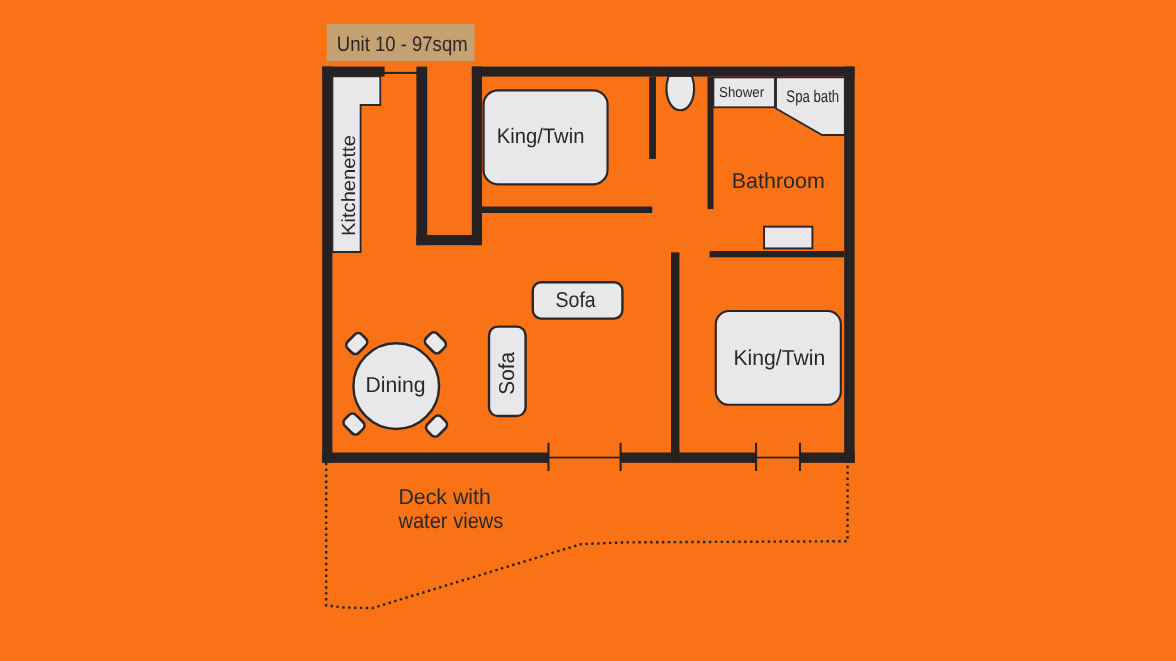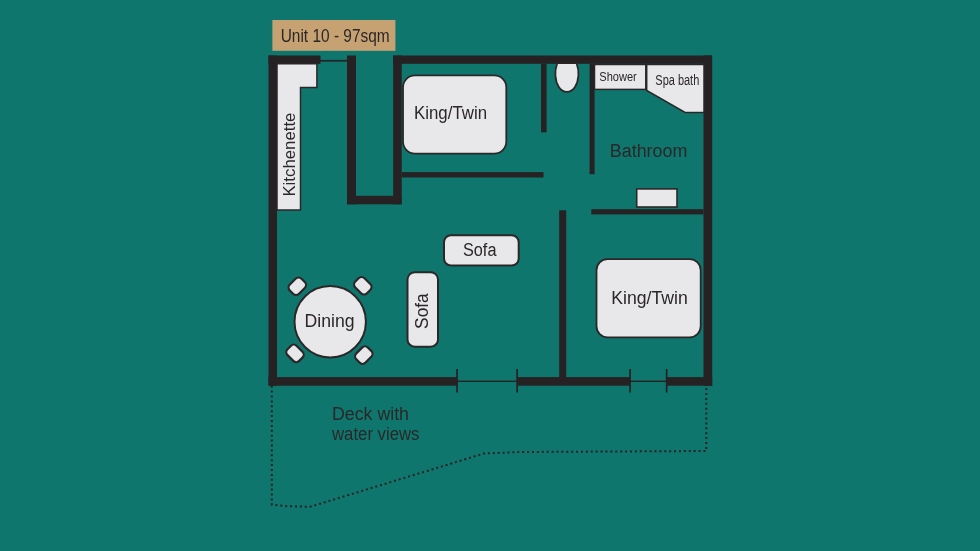--- a/index.html
+++ b/index.html
@@ -1,16 +1,16 @@
 <!DOCTYPE html>
 <html><head>
 <meta charset="utf-8">
 <style>
   html,body{margin:0;padding:0;background:#ffffff;}
-  .wrap{width:980px;height:551px;position:relative;background:#0f766e;overflow:hidden;}
+  .wrap{width:980px;height:551px;position:relative;background:#f97316;overflow:hidden;}
   svg{position:absolute;top:0;left:0;}
   text{font-family:"Liberation Sans",sans-serif;fill:#2b2728;}
 </style>
 </head>
 <body>
 <div class="wrap">
 <svg width="980" height="551" viewBox="0 0 980 551">
 
   <g>
     <rect x="272.4" y="20" width="123" height="30.8" fill="#c6a273"></rect>

